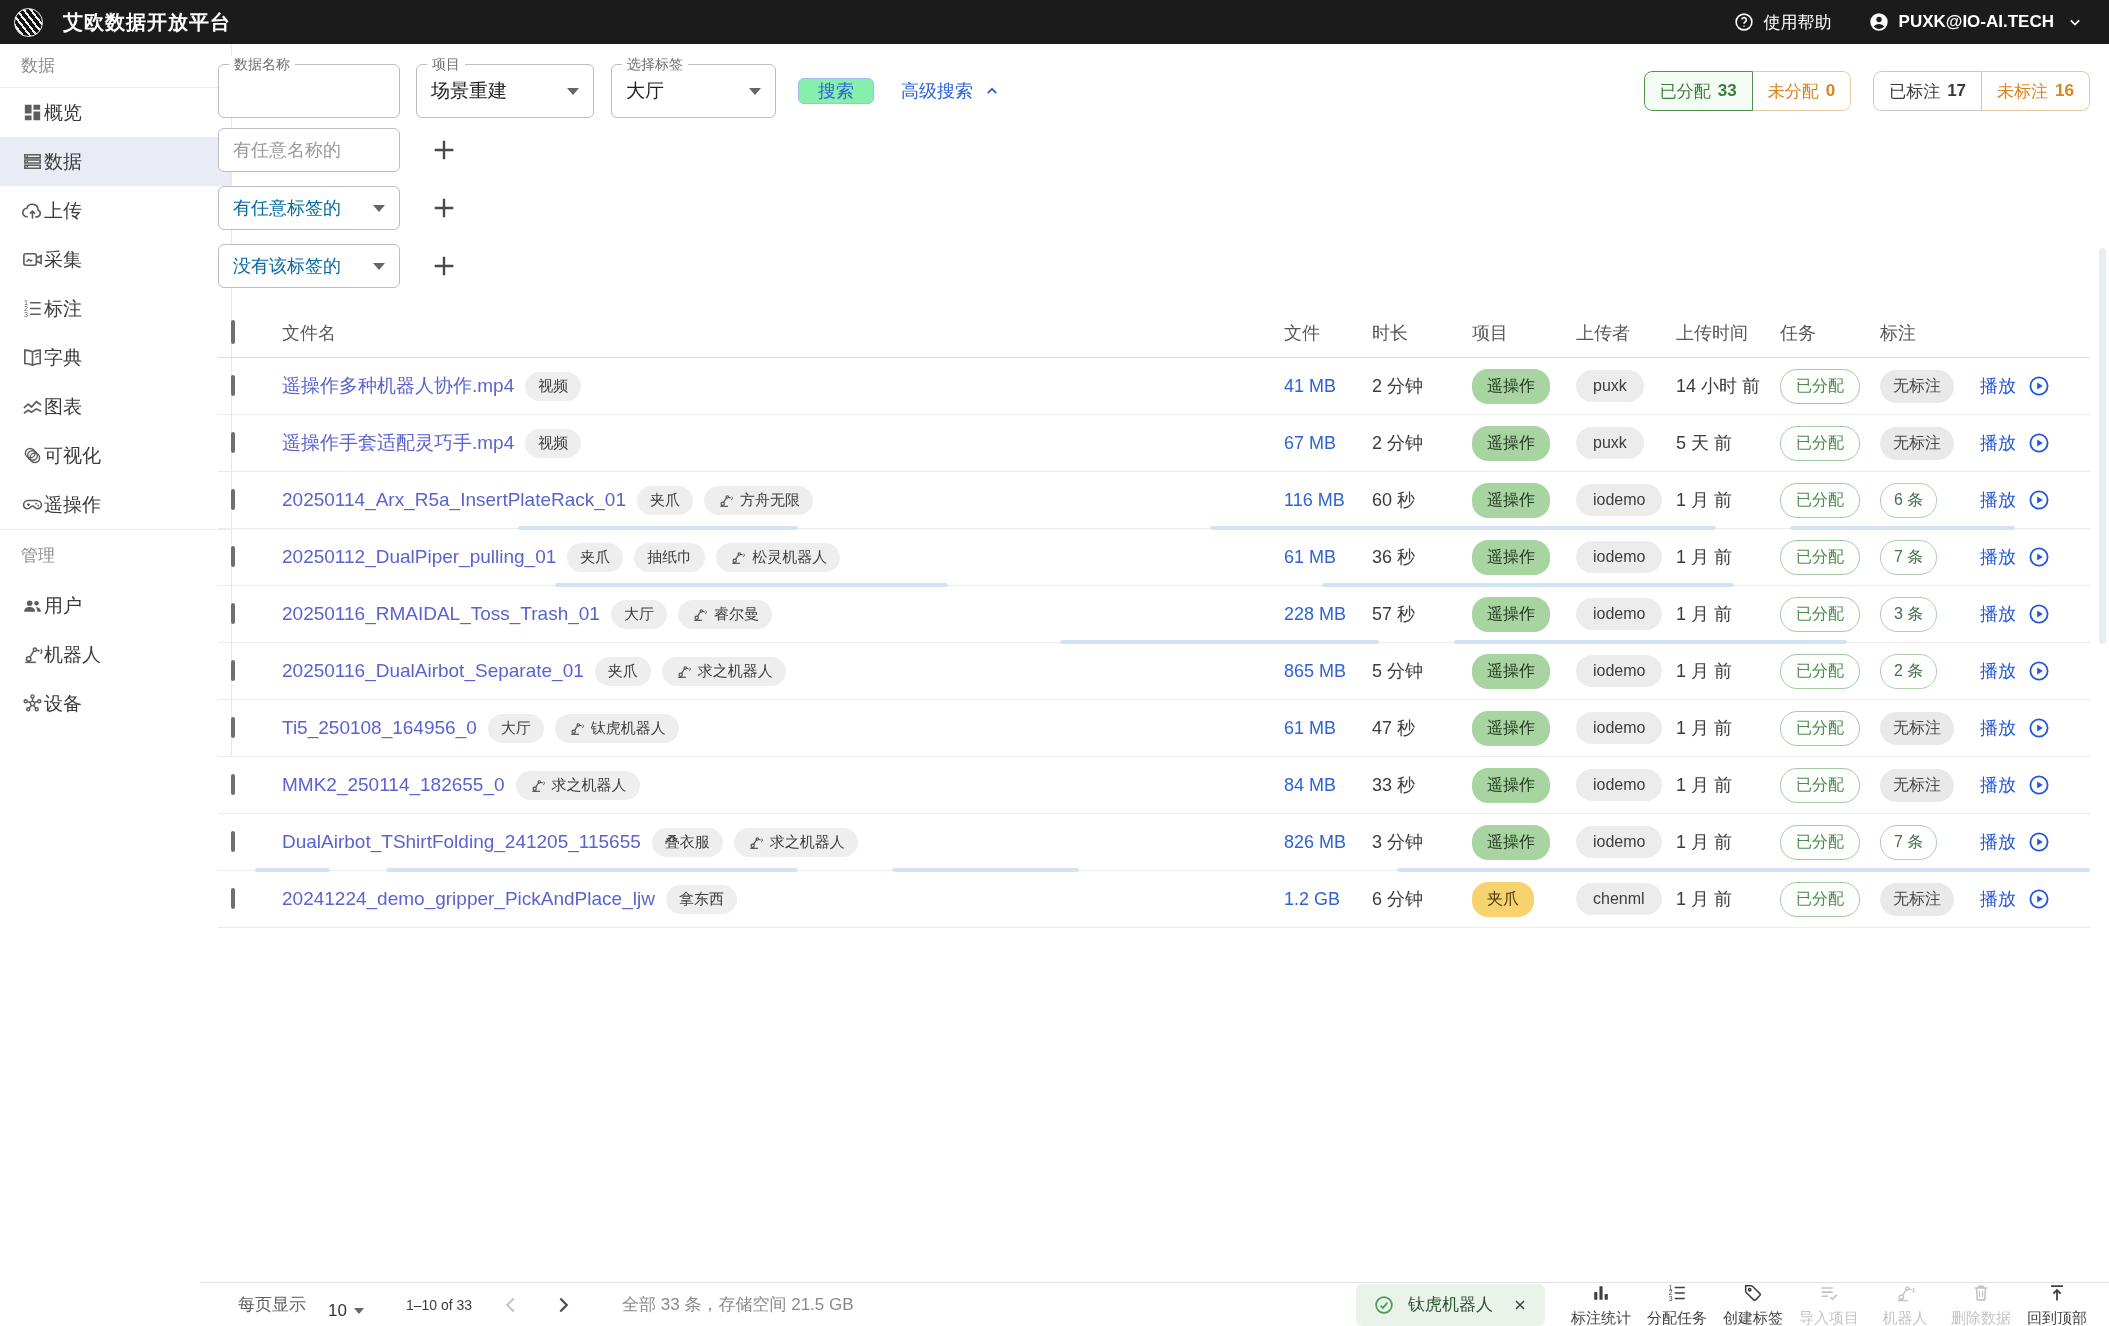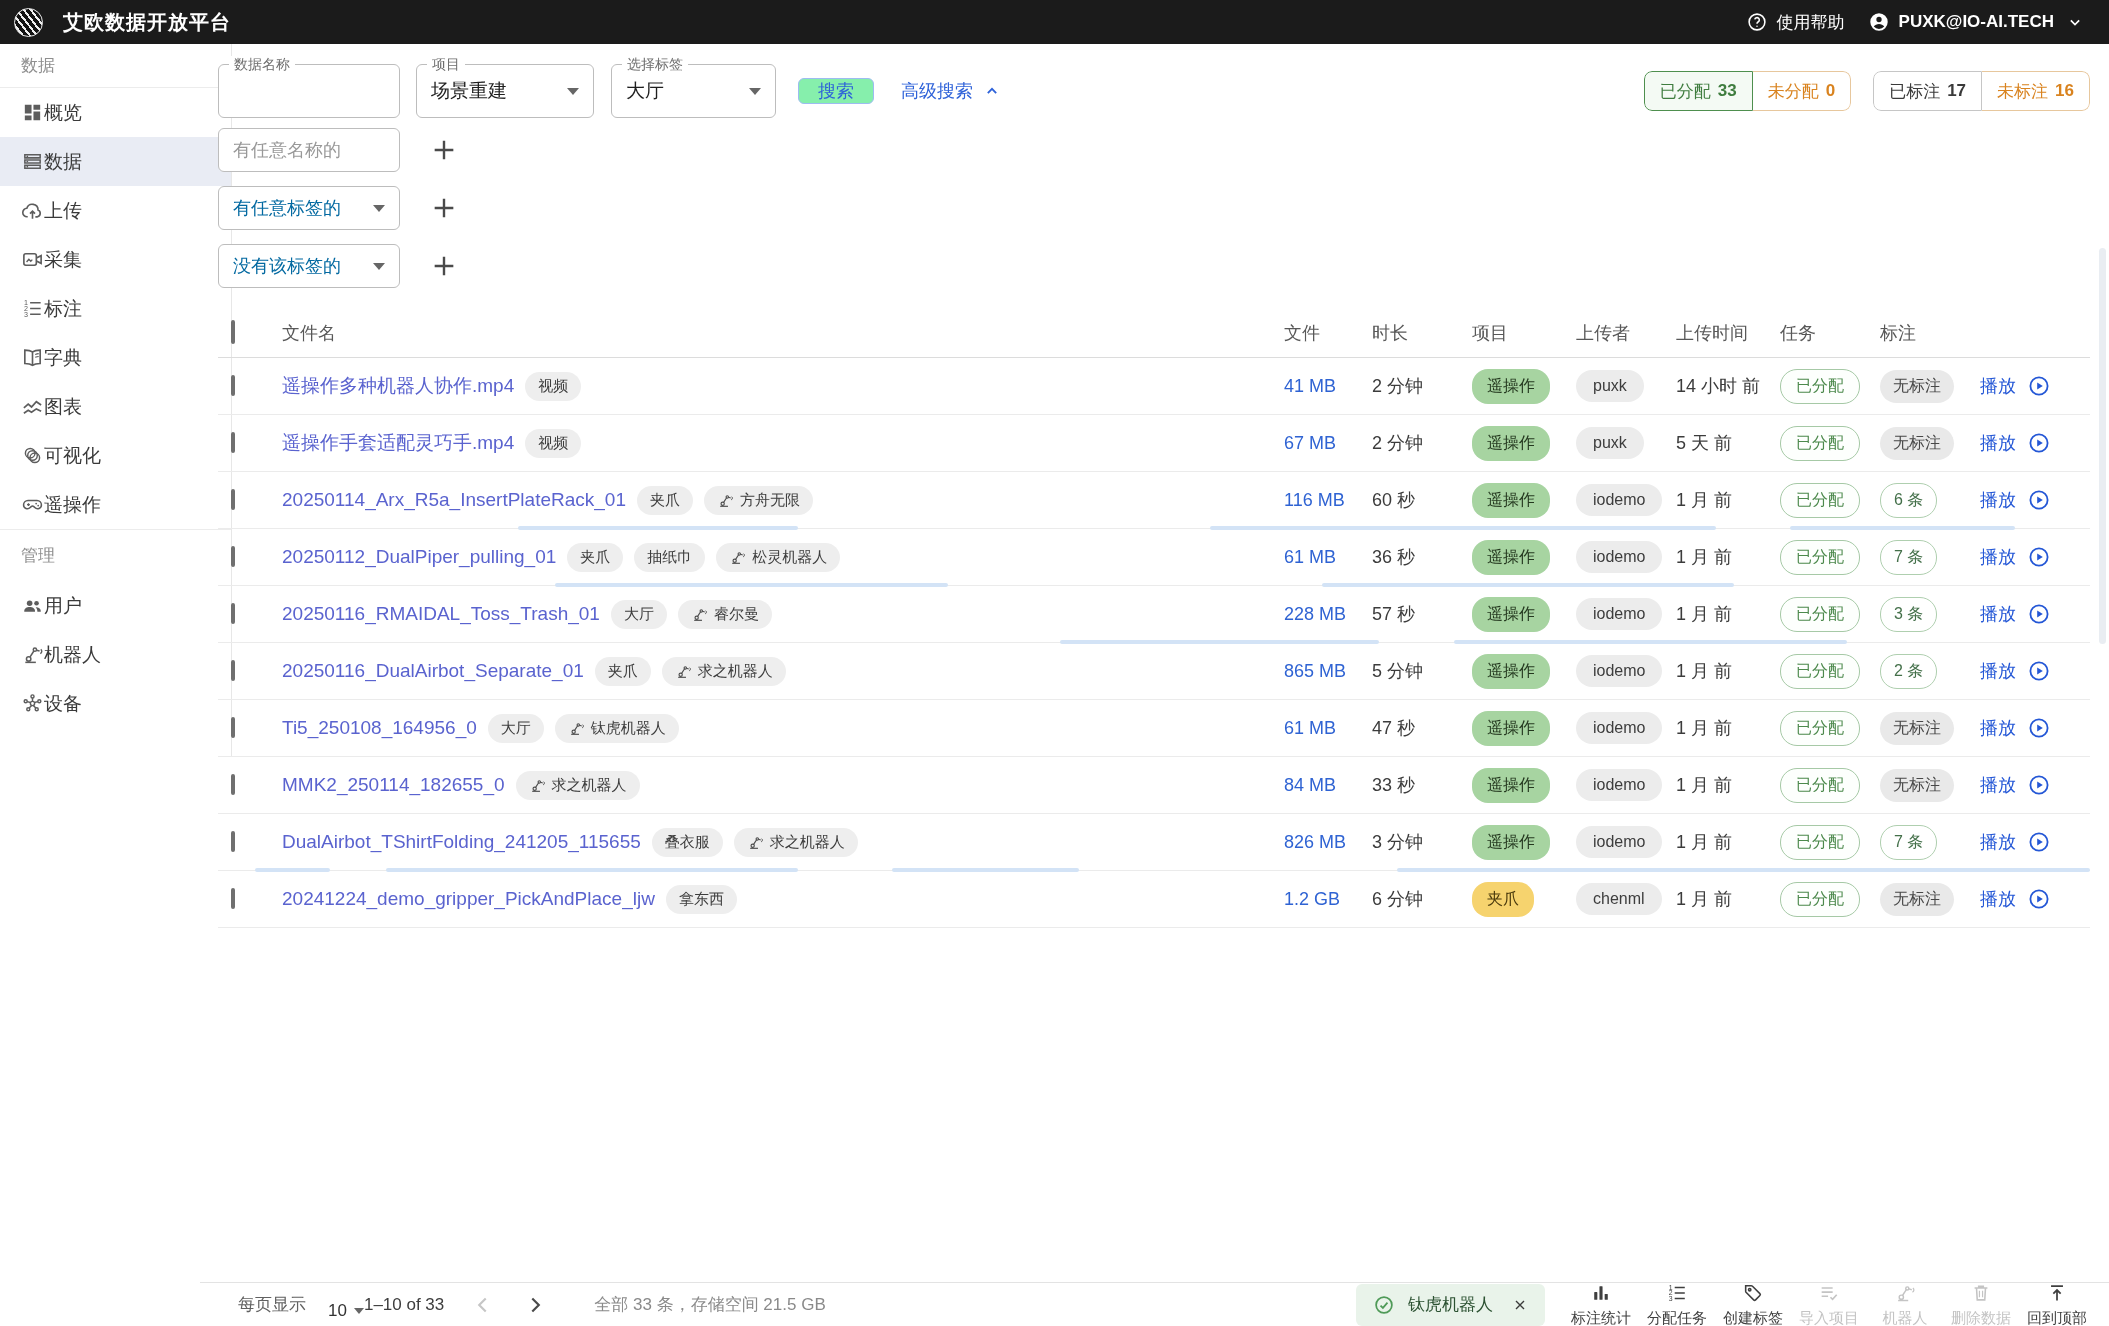--- a/index.html
+++ b/index.html
@@ -3,21 +3,21 @@
 <meta charset="utf-8">
 <style>
   * { margin:0; padding:0; box-sizing:border-box; }
   html,body { width:2109px; height:1326px; }
   body { position:relative; font-family:"Liberation Sans", sans-serif; background:#fff; overflow:hidden; color:#3c3c3c; }
 
   
   .appbar { position:absolute; top:0; left:0; right:0; height:44px; background:#1b1b1b; display:flex; align-items:center; padding:0 24px 0 14px; color:#fff; z-index:5; }
   .logo { width:29px; height:29px; border-radius:50%; border:1.5px solid #ececec; background:repeating-linear-gradient(52deg,#f0f0f0 0 2px,#141414 2px 5.5px); }
   .app-title { font-size:20px; font-weight:700; margin-left:20px; letter-spacing:1px; }
-  .appbar-right { margin-left:auto; display:flex; align-items:flex-start; gap:23px; }
+  .appbar-right { margin-left:auto; display:flex; align-items:flex-start; gap:36px; }
   .help-group, .user-group { display:flex; align-items:center; gap:9px; font-size:17px; }
   .user-group { font-weight:700; }
   .appbar .icn { width:22px; height:22px; display:inline-flex; }
   .appbar .icn svg { width:100%; height:100%; }
   .caret-sm { width:20px; height:20px; display:inline-flex; margin-left:2px; }
 
   
   .sidebar { position:absolute; top:44px; left:0; width:232px; background:#fff; border-right:1px solid #e7e7e7; padding-bottom:28px; }
   .side-sec { height:44px; display:flex; align-items:center; padding-left:21px; font-size:17px; color:#8f8f8f; border-bottom:1px solid #ececec; }
   .side-sec.second { border-bottom:none; border-top:1px solid #ececec; height:52px; }
@@ -83,21 +83,21 @@
   .playcell .icn { width:24px; height:24px; display:inline-flex; }
   .shim { position:absolute; bottom:-2px; height:4px; background:#d3e3f6; border-radius:2px; z-index:1; }
 
   .scroll-thumb { position:absolute; right:3px; top:248px; width:7px; height:396px; background:#e9edf2; border-radius:4px; }
 
   
   .footer { position:absolute; left:200px; right:0; bottom:0; height:44px; border-top:1px solid #e3e3e3; display:flex; align-items:center; padding:0 14px 0 38px; background:#fff; }
   .pp-label { font-size:17px; color:#616161; }
   .pp-select { display:flex; align-items:center; gap:7px; margin-left:22px; font-size:17px; color:#333; cursor:pointer;margin-top:12px; }
   .pp-caret { width:0; height:0; border-left:5px solid transparent; border-right:5px solid transparent; border-top:6px solid #666; }
-  .range { font-size:17px; color:#3d3d3d; }
+  .range { font-size:14px; color:#3d3d3d; margin-left:42px; }
   .pgbtn { background:none; border:none; width:26px; height:26px; margin-left:26px; display:inline-flex; cursor:pointer; }
   .pgbtn svg { width:100%; height:100%; }
   .pgbtn.disabled { color:#c6c6c6; }
   .pgbtn.on { color:#4a4a4a; }
   .summary { font-size:17px; color:#8a8a8a; margin-left:46px; }
   .footer-right { margin-left:auto; display:flex; align-items:center; gap:4px; }
   .toast { background:#e9f3ea; border-radius:6px; height:42px; display:flex; align-items:center; gap:13px; padding:0 17px; margin-right:14px; }
   .toast .icn { width:22px; height:22px; color:#4f9a58; display:inline-flex; }
   .toast-text { font-size:17px; color:#2c5232; }
   .toast-close { background:none; border:none; width:16px; height:16px; color:#3a3a3a; cursor:pointer; display:inline-flex; padding:0; margin-left:6px; }

